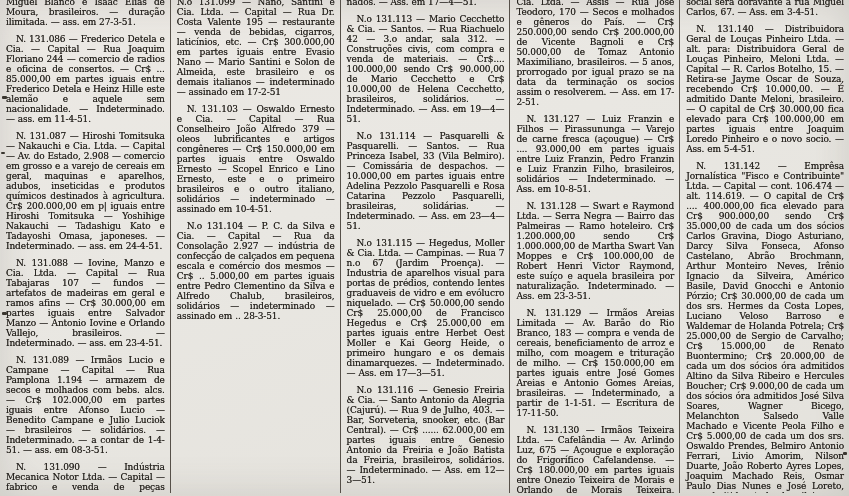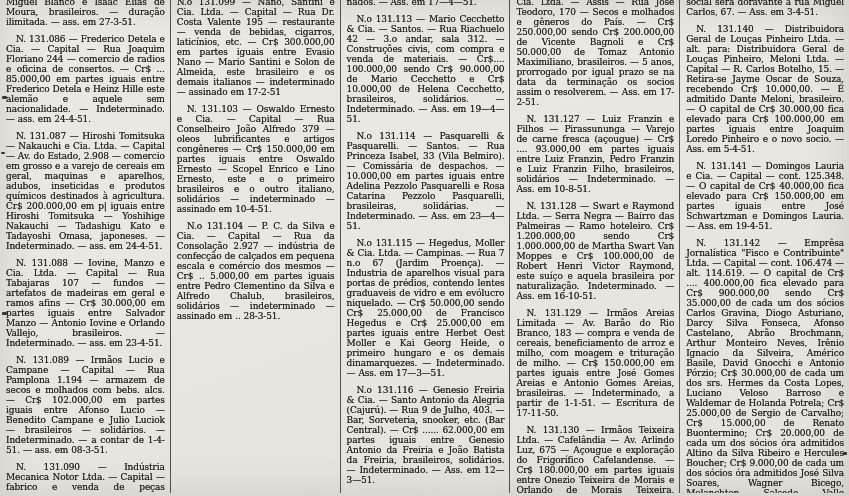--- a/index.html
+++ b/index.html
@@ -42,21 +42,21 @@
   .speck.s3{left:2px;top:312px;width:5px;height:3px;}
   .speck.s4{right:2px;top:452px;width:4px;height:3px;}
 </style>
 </head>
 <body>
 
 <div class="page">
 
   <div class="col">
     <p class="entry cont">Miguel Blanco e Isaac Elias de Moura, brasileiros. — duração ilimitada. — ass. em 27-3-51.</p>
-    <p class="entry">N. 131.086 — Frederico Detela e Cia. — Capital — Rua Joaquim Floriano 244 — comercio de radios e oficina de consertos. — Cr$ ... 85.000,00 em partes iguais entre Frederico Detela e Heinz Hille este alemão e aquele sem nacionalidade. — Indeterminado. — ass. em 24-4-51.</p>
+    <p class="entry">N. 131.086 — Frederico Detela e Cia. — Capital — Rua Joaquim Floriano 244 — comercio de radios e oficina de consertos. — Cr$ ... 85.000,00 em partes iguais entre Frederico Detela e Heinz Hille este alemão e aquele sem nacionalidade. — Indeterminado. — ass. em 11-4-51.</p>
     <p class="entry">N. 131.087 — Hiroshi Tomitsuka — Nakauchi e Cia. Ltda. — Capital — Av. do Estado, 2.908 — comercio em grosso e a varejo de cereais em geral, maquinas e aparelhos, adubos, inseticidas e produtos químicos destinados à agricultura. Cr$ 200.000,00 em p| iguais entre Hiroshi Tomitsuka — Yoshihige Nakauchi — Tadashigu Kato e Tadayoshi Omasa, japoneses. — Indeterminado. — ass. em 24-4-51.</p>
     <p class="entry">N. 131.088 — Iovine, Manzo e Cia. Ltda. — Capital — Rua Tabajaras 107 — fundos — artefatos de madeiras em geral e ramos afins — Cr$ 30.000,00 em partes iguais entre Salvador Manzo — Antonio Iovine e Orlando Vallejo, brasileiros. — Indeterminado. — ass. em 23-4-51.</p>
     <p class="entry">N. 131.089 — Irmãos Lucio e Campane — Capital — Rua Pamplona 1.194 — armazem de secos e molhados com bebs. alcs. — Cr$ 102.000,00 em partes iguais entre Afonso Lucio — Benedito Campane e Julio Luciok — brasileiros — solidários. — Indeterminado. — a contar de 1-4-51. — ass. em 08-3-51.</p>
     <p class="entry">N. 131.090 — Indústria Mecanica Notor Ltda. — Capital — fabrico e venda de peças mecanicas em geral. — Cr$ 50.000,00 em partes iguais entre José Phelippe, Arnaldo Bottari, Geremias Valentim Lino — Mario Andrade e Flavio Ettore Giovine, brasileiros. — 2 anos automaticos. — ass. em 4-4-51.</p>
 
   </div>
 
   <div class="col">
     <p class="entry cont">N.o 131.099 — Nano, Santini e Cia. Ltda. — Capital — Rua Dr. Costa Valente 195 — restaurante — venda de bebidas, cigarros, laticínios, etc. — Cr$ 300.000,00 em partes iguais entre Evasio Nano — Mario Santini e Solon de Almeida, este brasileiro e os demais italianos — indeterminado — assinado em 17-2-51</p>
     <p class="entry">N. 131.103 — Oswaldo Ernesto e Cia. — Capital — Rua Conselheiro João Alfredo 379 — oleos lubrificantes e artigos congêneres — Cr$ 150.000,00 em partes iguais entre Oswaldo Ernesto — Scopel Enrico e Lino Ernesto, este e o primeiro brasileiros e o outro italiano, solidários — indeterminado — assinado em 10-4-51.</p>
@@ -70,30 +70,29 @@
     <p class="entry">N.o 131.114 — Pasquarelli &amp; Pasquarelli. — Santos. — Rua Princeza Isabel, 33 (Vila Belmiro). — Comissária de despachos. — 10.000,00 em partes iguais entre Adelina Pezzolo Pasquarelli e Rosa Catarina Pezzolo Pasquarelli, brasileiras, solidárias. — Indeterminado. — Ass. em 23—4—51.</p>
     <p class="entry">N.o 131.115 — Hegedus, Moller &amp; Cia. Ltda. — Campinas. — Rua 7 n.o 67 (Jardim Proença). — Industria de aparelhos visual para portas de prédios, contendo lentes graduaveis de vidro e em evólucro niquelado. — Cr$ 50.000,00 sendo Cr$ 25.000,00 de Francisco Hegedus e Cr$ 25.000,00 em partes iguais entre Herbet Oest Moller e Kai Georg Heide, o primeiro hungaro e os demais dinamarquezes. — Indeterminado. — Ass. em 17—3—51.</p>
     <p class="entry">N.o 131.116 — Genesio Freiria &amp; Cia. — Santo Antonio da Alegria (Cajurú). — Rua 9 de Julho, 403. — Bar, Sorveteria, snooker, etc. (Bar Central). — Cr$ ...... 62.000,00 em partes iguais entre Genesio Antonio da Freiria e João Batista da Freiria, brasileiros, solidários. — Indeterminado. — Ass. em 12—3—51.</p>
     <p class="entry">N.o 131.117 — Madeiraria Venceslauense Ltda. — Pres. Venceslau. — Rua Comandante Antenor Pereira, 352. — Madeiras em bruto, indústria da extração da madeira, serraria etc. — Cr$ 200.00,00 em partes iguais entre Romão Costa e Decio Soares, brasileiros indeterminado. — Ass. em 12—3—51.</p>
 
   </div>
 
   <div class="col">
     <p class="entry cont">Cia. Ltda. — Assis — Rua José Teodoro, 170 — Secos e molhados e gêneros do País. — Cr$ 250.000,00 sendo Cr$ 200.000,00 de Vicente Bagnoli e Cr$ 50.000,00 de Tomaz Antonio Maximiliano, brasileiros. — 5 anos, prorrogado por igual prazo se na data da terminação os socios assim o resolverem. — Ass. em 17-2-51.</p>
     <p class="entry">N. 131.127 — Luiz Franzin e Filhos — Pirassununga — Varejo de carne fresca (açougue) — Cr$ .... 93.000,00 em partes iguais entre Luiz Franzin, Pedro Franzin e Luiz Franzin Filho, brasileiros, solidários — Indeterminado. — Ass. em 10-8-51.</p>
-    <p class="entry">N. 131.128 — Swart e Raymond Ltda. — Serra Negra — Bairro das Palmeiras — Ramo hoteleiro. Cr$ 1.200.000,00 sendo Cr$ 1.000.000,00 de Martha Swart Van Moppes e Cr$ 100.000,00 de Robert Henri Victor Raymond, este suíço e aquela brasileira por naturalização. Indeterminado. — Ass. em 16-10-51.</p>
+    <p class="entry">N. 131.128 — Swart e Raymond Ltda. — Serra Negra — Bairro das Palmeiras — Ramo hoteleiro. Cr$ 1.200.000,00 sendo Cr$ 1.000.000,00 de Martha Swart Van Moppes e Cr$ 100.000,00 de Robert Henri Victor Raymond, este suíço e aquela brasileira por naturalização. Indeterminado. — Ass. em 23-3-51.</p>
     <p class="entry">N. 131.129 — Irmãos Areias Limitada — Av. Barão do Rio Branco, 183 — compra e venda de cereais, beneficiamento de arroz e milho, com moagem e trituração de milho. — Cr$ 150.000,00 em partes iguais entre José Gomes Areias e Antonio Gomes Areias, brasileiras. — Indeterminado, a partir de 1-1-51. — Escritura de 17-11-50.</p>
     <p class="entry">N. 131.130 — Irmãos Teixeira Ltda. — Cafelândia — Av. Arlindo Luz, 675 — Açougue e exploração do Frigorífico Cafelandense. — Cr$ 180.000,00 em partes iguais entre Onezio Teixeira de Morais e Orlando de Morais Teixeira, brasileiros. — Indeterminado. Escritura de 16-3-51.</p>
 
   </div>
 
   <div class="col">
     <p class="entry cont">social será doravante à rua Miguel Carlos, 67. — Ass. em 3-4-51.</p>
     <p class="entry">N. 131.140 — Distribuidora Geral de Louças Pinheiro Ltda. — alt. para: Distribuidora Geral de Louças Pinheiro, Meloni Ltda. — Capital — R. Carlos Botelho, 15. — Retira-se Jayme Oscar de Souza, recebendo Cr$ 10.000,00. — É admitido Dante Meloni, brasileiro. — O capital de Cr$ 30.000,00 fica elevado para Cr$ 100.000,00 em partes iguais entre Joaquim Loredo Pinheiro e o novo socio. — Ass. em 5-4-51.</p>
-    <p class="entry">N. 131.141 — Domingos Lauria e Cia. — Capital — cont. 125.348. — O capital de Cr$ 40.000,00 fica elevado para Cr$ 150.000,00 em partes iguais entre José Schwartzman e Domingos Lauria. — Ass. em 19-4-51.</p>
     <p class="entry">N. 131.142 — Emprêsa Jornalística "Fisco e Contribuinte" Ltda. — Capital — cont. 106.474 — alt. 114.619. — O capital de Cr$ .... 400.000,00 fica elevado para Cr$ 900.000,00 sendo Cr$ 35.000,00 de cada um dos sócios Carlos Gravina, Diogo Asturiano, Darcy Silva Fonseca, Afonso Castelano, Abrão Brochmann, Arthur Monteiro Neves, Irênio Ignacio da Silveira, Américo Basile, David Gnocchi e Antonio Pórzio; Cr$ 30.000,00 de cada um dos srs. Hermes da Costa Lopes, Luciano Veloso Barroso e Waldemar de Holanda Potrela; Cr$ 25.000,00 de Sergio de Carvalho; Cr$ 15.000,00 de Renato Buontermino; Cr$ 20.000,00 de cada um dos sócios óra admitidos Altino da Silva Ribeiro e Hercules Boucher; Cr$ 9.000,00 de cada um dos sócios óra admitidos José Silva Soares, Wagner Bicego, Melanchton Salsedo Valle Machado e Vicente Peola Filho e Cr$ 5.000,00 de cada um dos srs. Oswaldo Prendes, Belmiro Antonio Ferrari, Livio Amorim, Nilson Duarte, João Roberto Ayres Lopes, Joaquim Machado Reis, Osmar Paulo Dias Nunes e José Loreto, ora admitidos, todos brasileiros. — Ass. em 4-4-51.</p>
 
   </div>
 
   <span class="speck s1"></span>
   <span class="speck s2"></span>
   <span class="speck s3"></span>
   <span class="speck s4"></span>
 </div>
 

